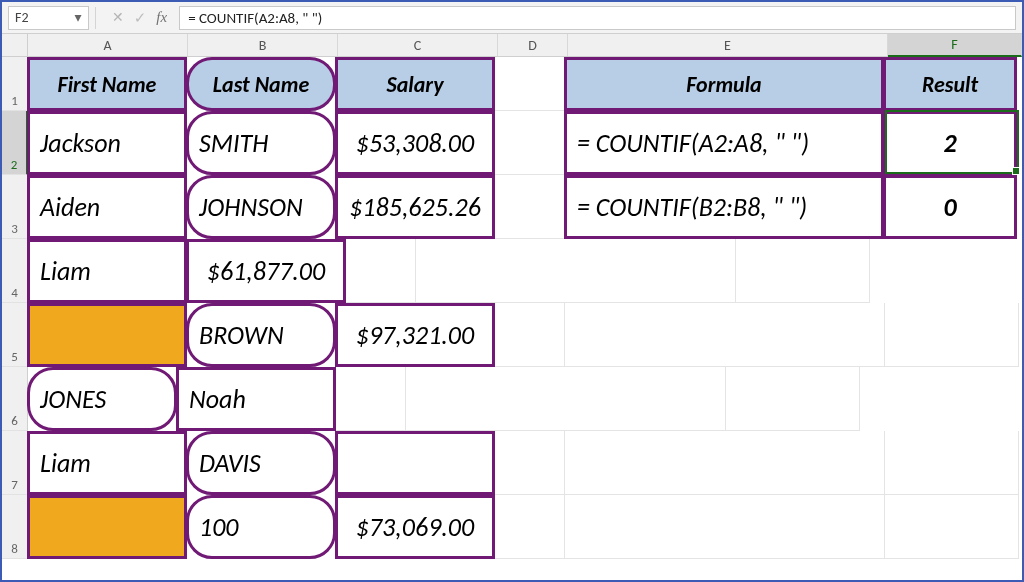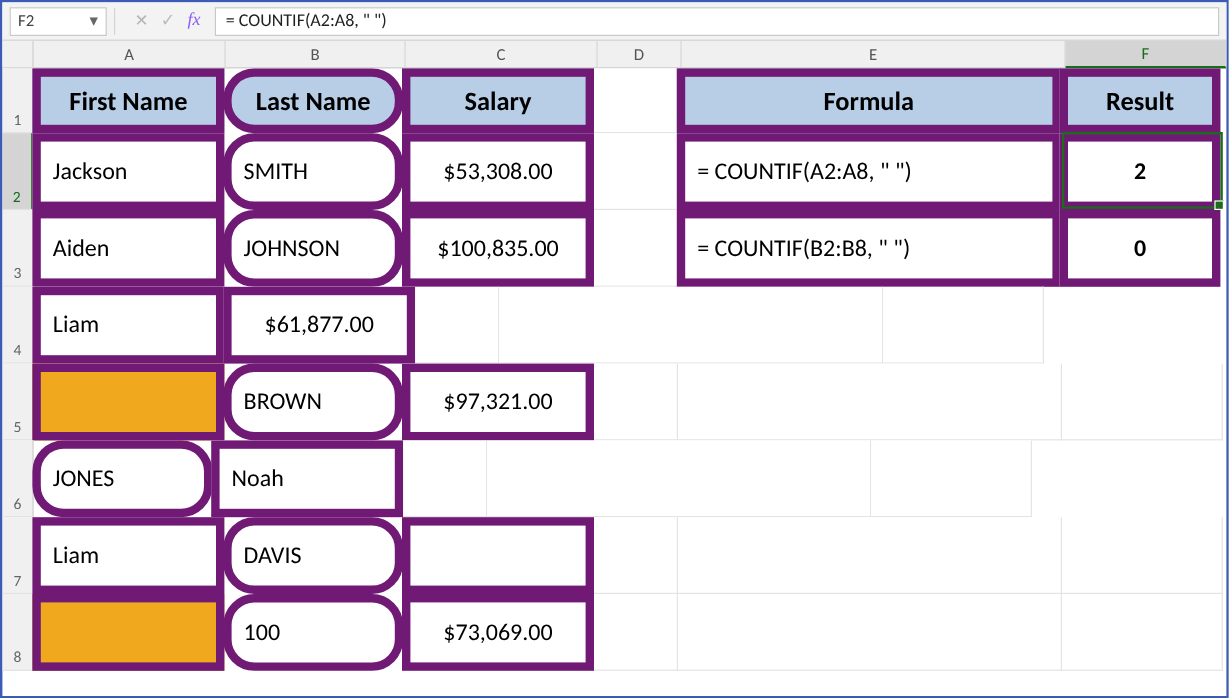--- a/index.html
+++ b/index.html
@@ -43,21 +43,21 @@
     display:flex; align-items:center; justify-content:center;
     color:#666;
   }
   .fbar-icons {
     display:flex; align-items:center; gap:10px;
     padding: 0 6px 0 10px;
     color:#b5b5b5;
   }
   .fbar-icons .x { font-size:14px; }
   .fbar-icons .chk { font-size:15px; color:#bdbdbd; }
-  .fbar-icons .fx { font-style: italic; font-family: "Times New Roman", serif; color:#8b5cf6; font-size:15px; }
+  .fbar-icons .fx { font-style: italic; font-family: "Times New Roman", serif; color:#737373; font-size:15px; }
   .vsep { width:1px; height:22px; background:#d4d4d4; }
   .formula-input {
     flex:1; height:24px;
     background:#fff;
     border:1px solid #c9c9c9;
     padding:0 8px;
     display:flex; align-items:center;
     font-size:15px; color:#222;
   }
   
@@ -113,26 +113,26 @@
     border-bottom:1px solid #e4e4e4;
     background:#fff;
   }
   .cA { width: var(--wA); }
   .cB { width: var(--wB); border-radius: 26px; }
   .cC { width: var(--wC); }
   .cD { width: var(--wD); }
   .cE { width: var(--wE); }
   .cF { width: var(--wF); }
   
-  .t { border:7px solid #701a75; }
+  .t { border:3px solid #701a75;font-style:italic; }
   .t { margin-left:-1px; }
   .t + .t { }
   .tcell {
     display:flex; align-items:center;
-    font-size:20px;
+    font-size:26px;
     padding: 0 10px;
     color:#000;
   }
   .hcell {
     background:#b8cee6;
     font-weight:700;
     justify-content:center;
     font-size:22px;
   }
   .center { justify-content:center; }
@@ -253,21 +253,21 @@
         <div class="rh">
             <span>3</span>
           </div>
         <div class="cell cA t tcell">
             <span>Aiden</span>
           </div>
         <div class="cell cB t tcell">
             <span>JOHNSON</span>
           </div>
         <div class="cell cC t tcell center">
-            <span>$100,835.00</span>
+            <span>$185,625.26</span>
           </div>
         <div class="cell cD"></div>
         <div class="cell cE t tcell">
             <span>= COUNTIF(B2:B8, " ")</span>
           </div>
         <div class="cell cF t tcell center bold">
             <span>0</span>
           </div>
       </div>
 

